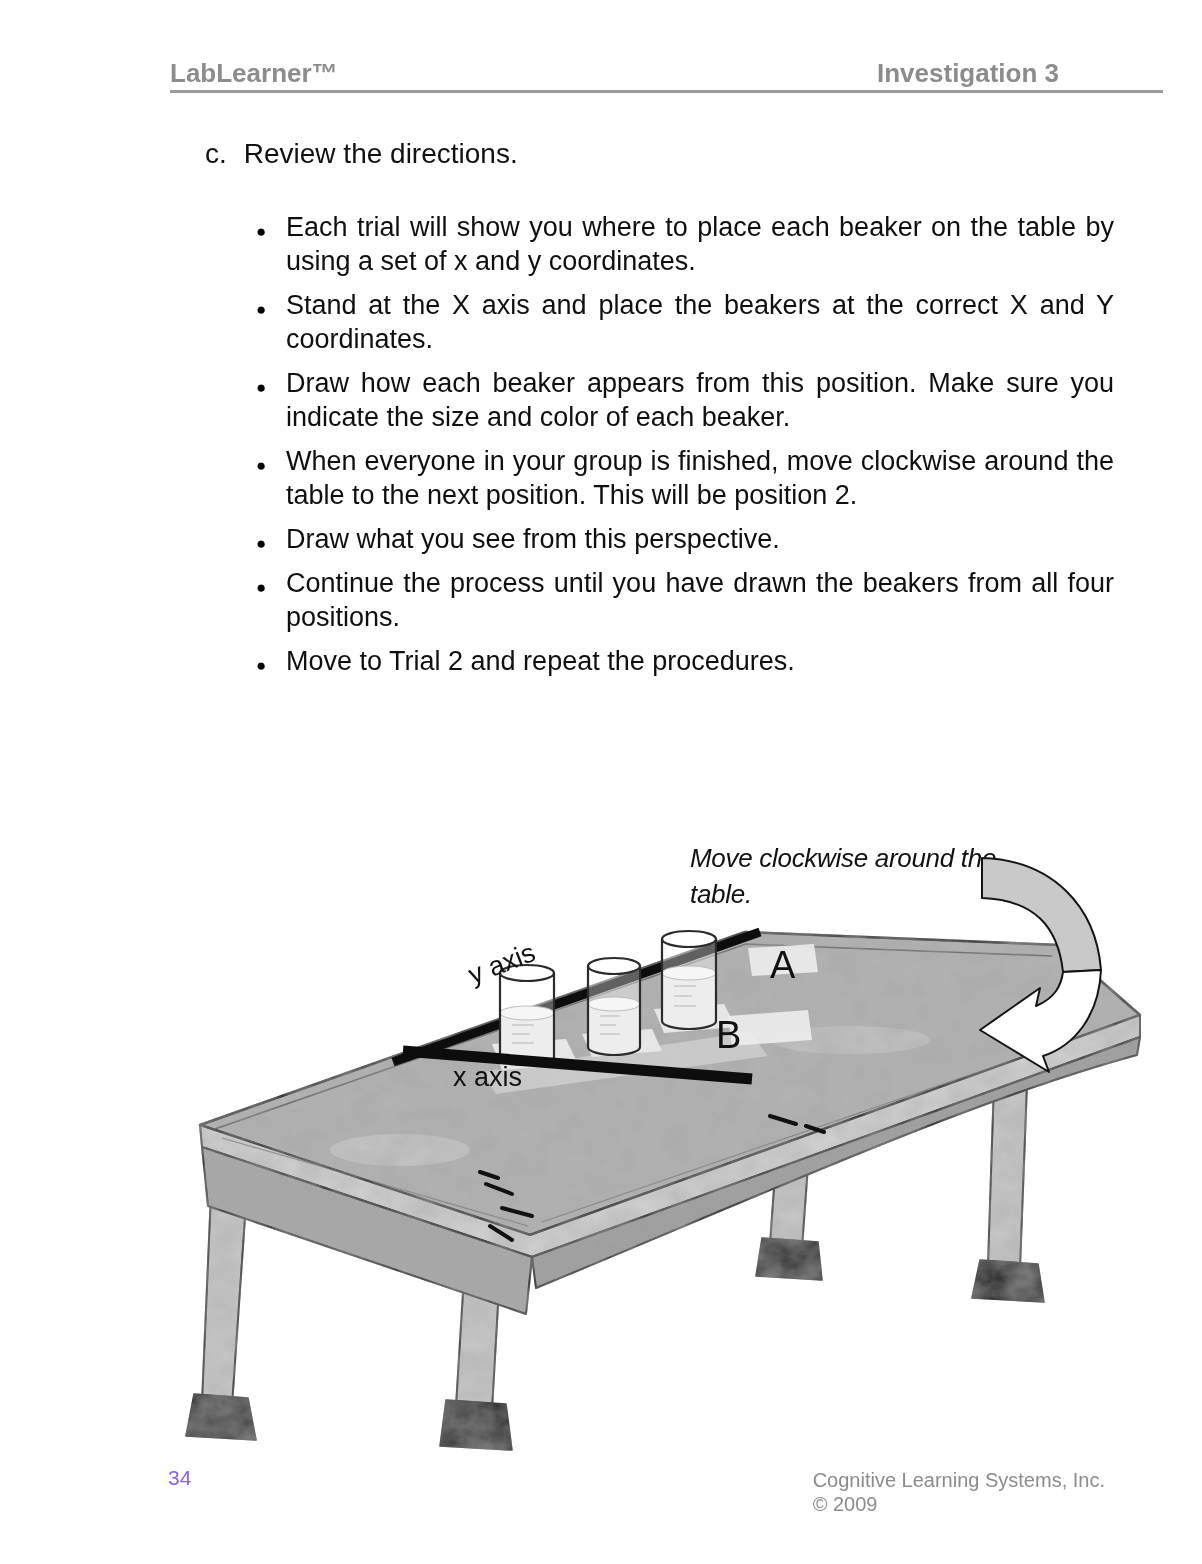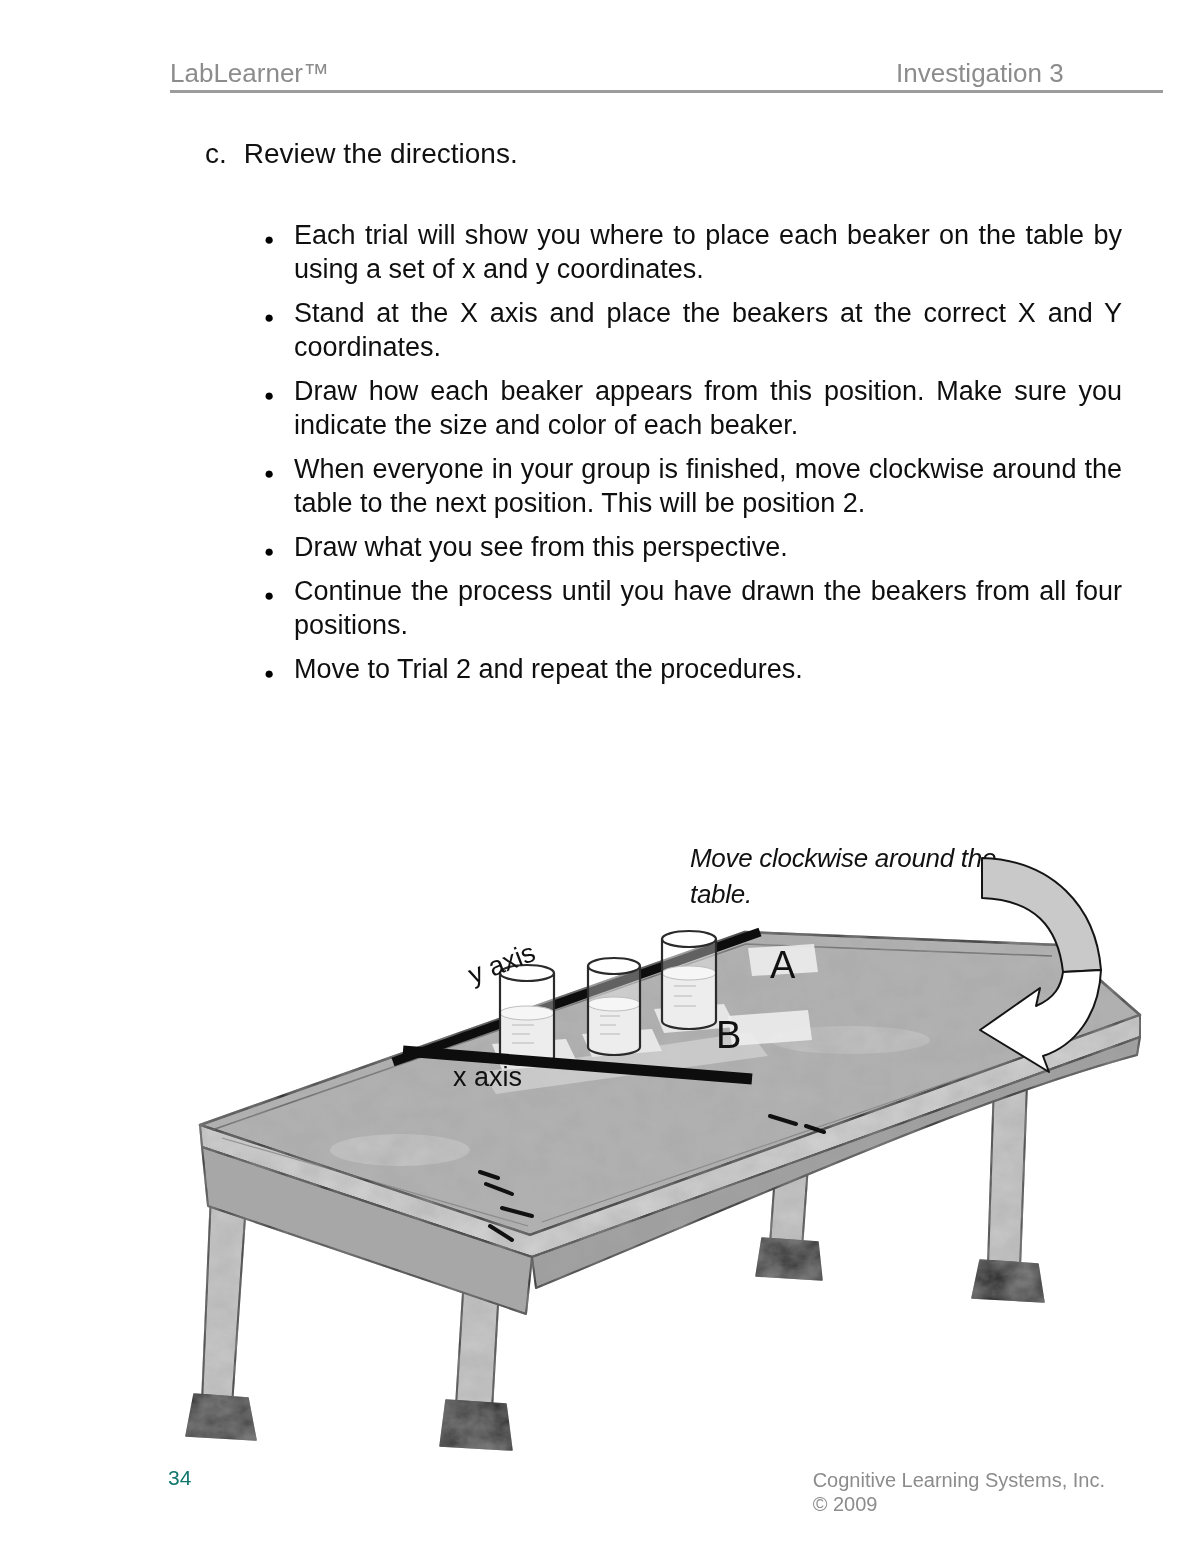--- a/index.html
+++ b/index.html
@@ -1,44 +1,44 @@
 <!DOCTYPE html>
 <html><head>
 <meta charset="utf-8">
 <style>
   html,body { margin:0; padding:0; background:#ffffff; }
   .page {
     position:relative; width:1202px; height:1564px; background:#ffffff;
     font-family:"Liberation Sans", sans-serif; color:#1a1a1a; overflow:hidden;
   }
   
-  .hdr-item { position:absolute; top:58px; font-size:26px; color:#8c8c8c; white-space:nowrap; }
+  .hdr-item { position:absolute; top:58px; font-size:26px; color:#8c8c8c; white-space:nowrap;font-weight:bold; }
   .hdr-brand  { left:170px; }
   .hdr-center { left:530px; }
-  .hdr-right  { left:896px; }
+  .hdr-right  { left:877px; }
   .hdr-rule { position:absolute; top:90px; left:170px; width:993px; height:3px; background:#9c9c9c; }
   
   .sec-head { position:absolute; top:138px; left:205px; font-size:28px; color:#111; }
   .sec-head .sec-title { margin-left:17px; }
   
-  .bullets { position:absolute; top:202px; left:248px; width:858px; margin:16px; padding:0; list-style:none; }
+  .bullets { position:absolute; top:202px; left:248px; width:858px; margin:8px; padding:0; list-style:none; }
   .bullets li {
     position:relative; padding-left:30px; margin:0 0 10px 0;
     font-size:27px; line-height:34px; text-align:justify; color:#0f0f0f;
   }
   .bullets li::before { content:"●"; position:absolute; left:0; top:5px; font-size:17px; color:#000; }
   .lead { font-weight:normal; }
   
   .figure { position:absolute; left:150px; top:820px; width:1052px; height:680px; }
   svg text { font-family:"Liberation Sans", sans-serif; fill:#111; }
   .cap { font-size:26px; font-style:italic; letter-spacing:-0.3px; }
   .axis-lbl { font-size:27px; }
   .pt-lbl { font-size:38px; }
   
-  .pg-num { position:absolute; left:168px; top:1466px; font-size:21px; color:#0f766e; }
+  .pg-num { position:absolute; left:168px; top:1466px; font-size:21px; color:#8b5cf6; }
   .foot-right { position:absolute; right:97px; top:1468px; text-align:left; font-size:20px; line-height:24px; color:#8c8c8c; }
 </style>
 </head>
 <body>
 
 <div class="page">
 
   <div class="hdr-item hdr-brand">LabLearner™</div>
   <div class="hdr-item hdr-right">Investigation 3</div>
   <div class="hdr-rule"></div>

